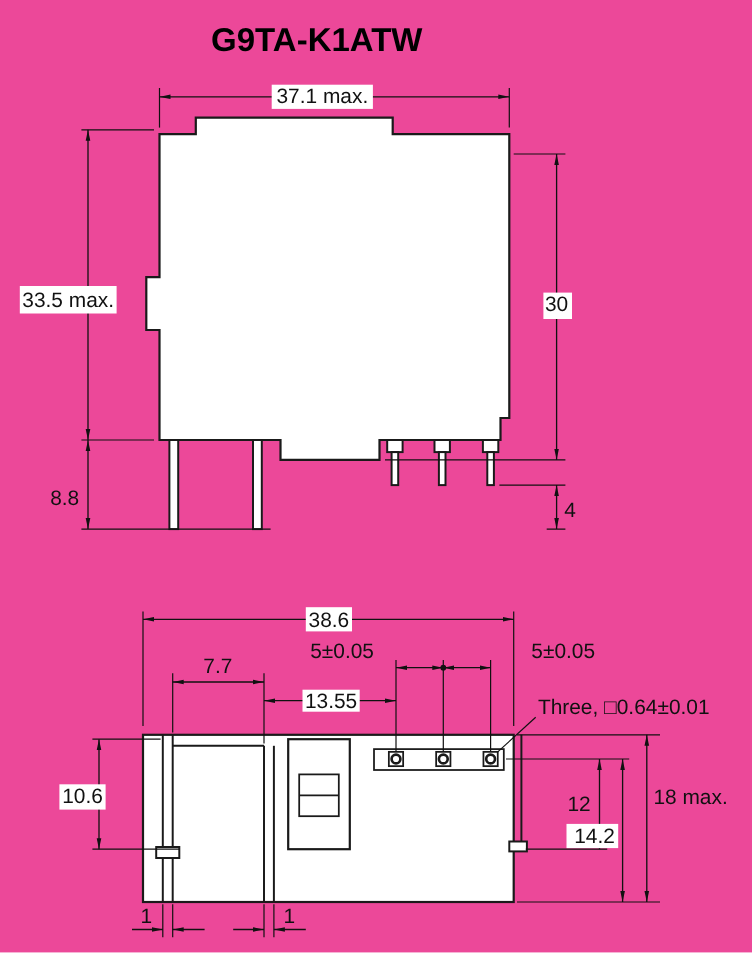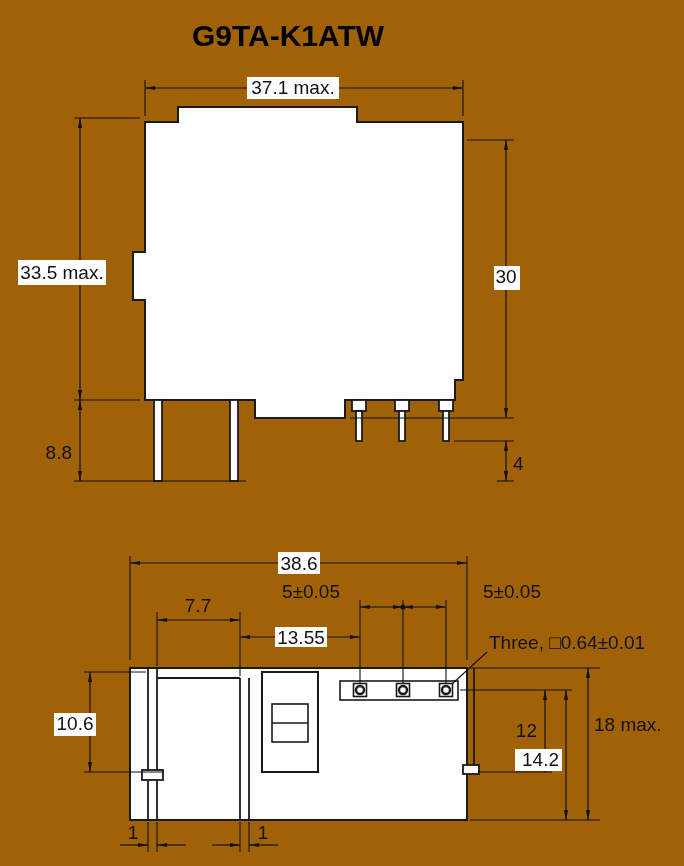--- a/index.html
+++ b/index.html
@@ -1,16 +1,16 @@
 <!DOCTYPE html>
 <html><head>
 <meta charset="utf-8">
 <style>
   html,body{margin:0;padding:0;background:#fff;}
-  .canvas{position:relative;width:684px;height:866px;background:#a16207;overflow:hidden;
+  .canvas{position:relative;width:684px;height:866px;background:#ec4899;overflow:hidden;
           font-family:"Liberation Sans","DejaVu Sans",sans-serif;}
   svg{display:block;}
   .outline{fill:#ffffff;stroke:#1a1a1a;stroke-width:2;stroke-linejoin:miter;}
   .part{fill:#ffffff;stroke:#1a1a1a;stroke-width:1.8;}
   .fine{fill:#ffffff;stroke:#1a1a1a;stroke-width:1.6;}
   .dim{stroke:#111111;stroke-width:1.2;fill:none;}
   .ext{stroke:#111111;stroke-width:1.1;fill:none;}
   .mask{fill:#ffffff;stroke:none;}
   .dt{font-family:"Liberation Sans","DejaVu Sans",sans-serif;font-size:19px;fill:#111111;}
   .ttl{font-family:"Liberation Sans","DejaVu Sans",sans-serif;font-size:30px;font-weight:700;fill:#000000;}

